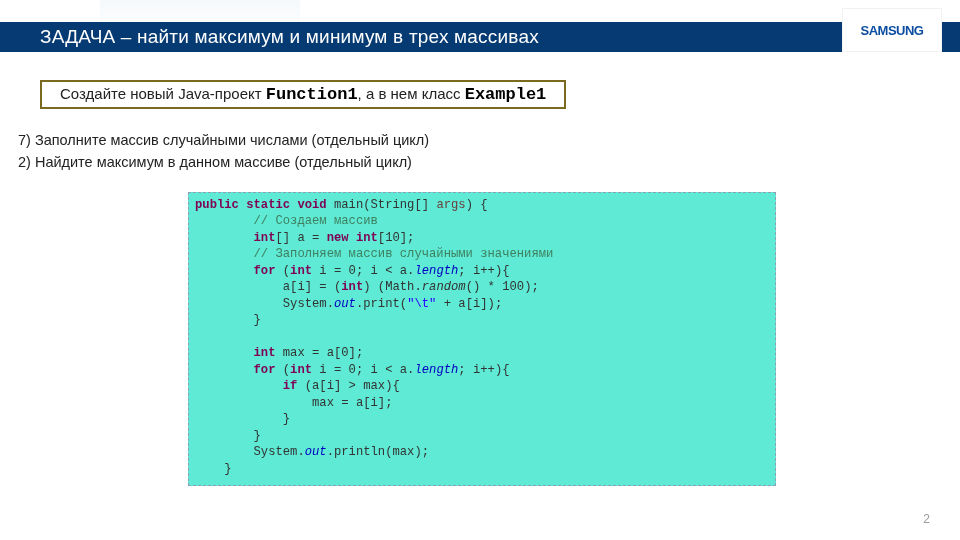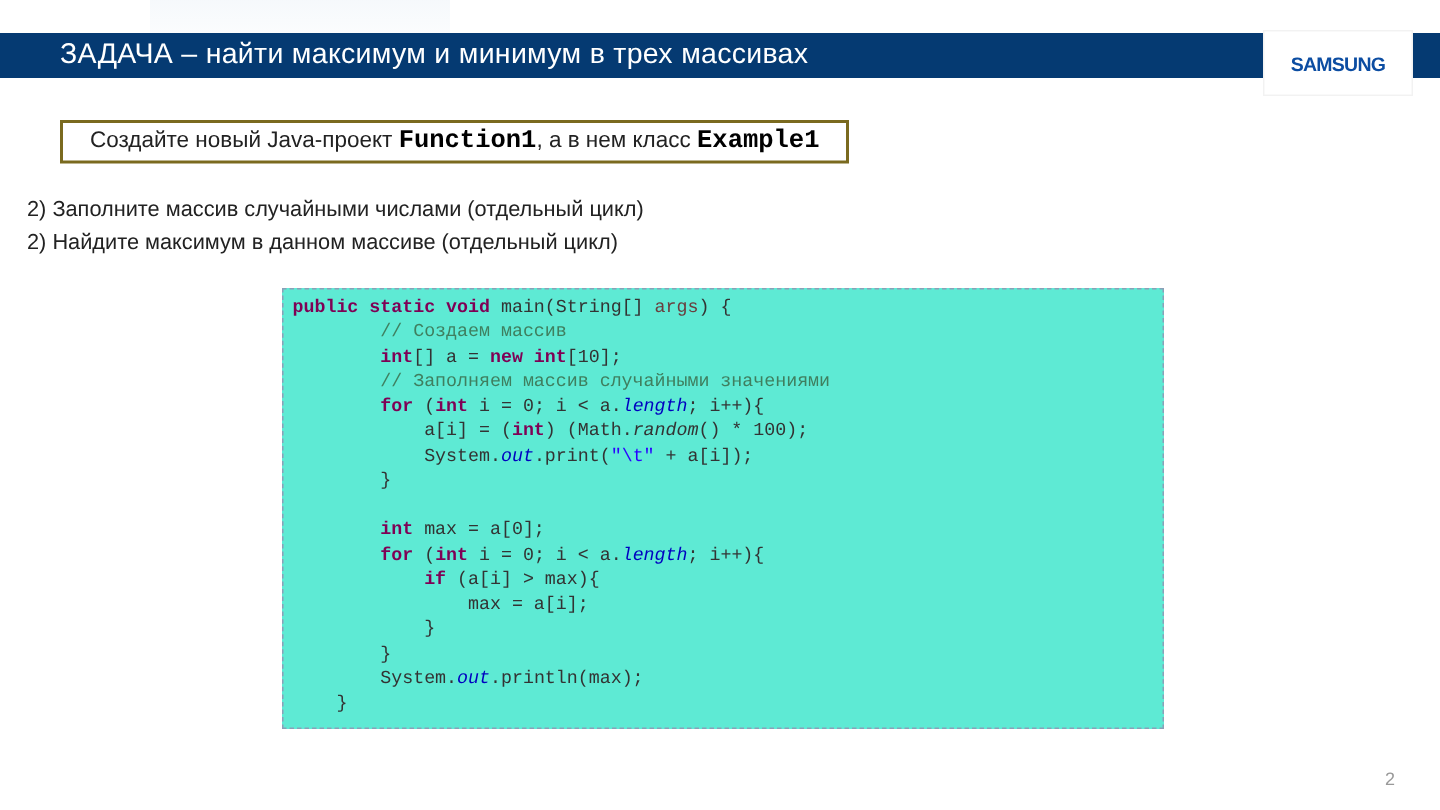--- a/index.html
+++ b/index.html
@@ -28,21 +28,21 @@
   }
   .header-title {
     color: #fff;
     font-size: 19px;
     font-weight: normal;
     margin-left: 40px;
     letter-spacing: 0.2px;
   }
   .logo-box {
     position: absolute;
-    top: 20px; right: 18px;
+    top: 8px; right: 18px;
     width: 100px; height: 44px;
     background: #fff;
     border: 1px solid rgba(0,0,0,0.05);
     display: flex;
     align-items: center;
     justify-content: center;
   }
   .logo-text {
     color: #0c4da2;
     font-weight: bold;
@@ -105,21 +105,21 @@
 
 <div class="logo-box">
   <div class="logo-text">SAMSUNG</div>
 </div>
 
 <div class="instruction-box">
   <span class="txt">Создайте новый Java-проект </span><span class="fn1">Function1</span><span class="txt">, а в нем класс </span><span class="ex1">Example1</span>
 </div>
 
 <div class="steps">
-  <div>2)   Заполните массив случайными числами (отдельный цикл)</div>
+  <div>7)   Заполните массив случайными числами (отдельный цикл)</div>
   <div>2)   Найдите максимум в данном массиве (отдельный цикл)</div>
 </div>
 
 <div class="code-block"><span class="kw">public static void</span><span> main(String[] </span><span style="color:#6a3e3e">args</span><span>) {</span>
 <span class="cm">        // Создаем массив</span>
 <span class="kw">        int</span><span>[] a = </span><span class="kw">new int</span><span>[10];</span>
 <span class="cm">        // Заполняем массив случайными значениями</span>
 <span class="kw">        for</span><span> (</span><span class="kw">int</span><span> i = 0; i &lt; a.</span><span class="fld">length</span><span>; i++){</span>
 <span>            a[i] = (</span><span class="kw">int</span><span>) (Math.</span><span style="font-style:italic">random</span><span>() * 100);</span>
 <span>            System.</span><span class="fld">out</span><span>.print(</span><span class="str">"\t"</span><span> + a[i]);</span>

